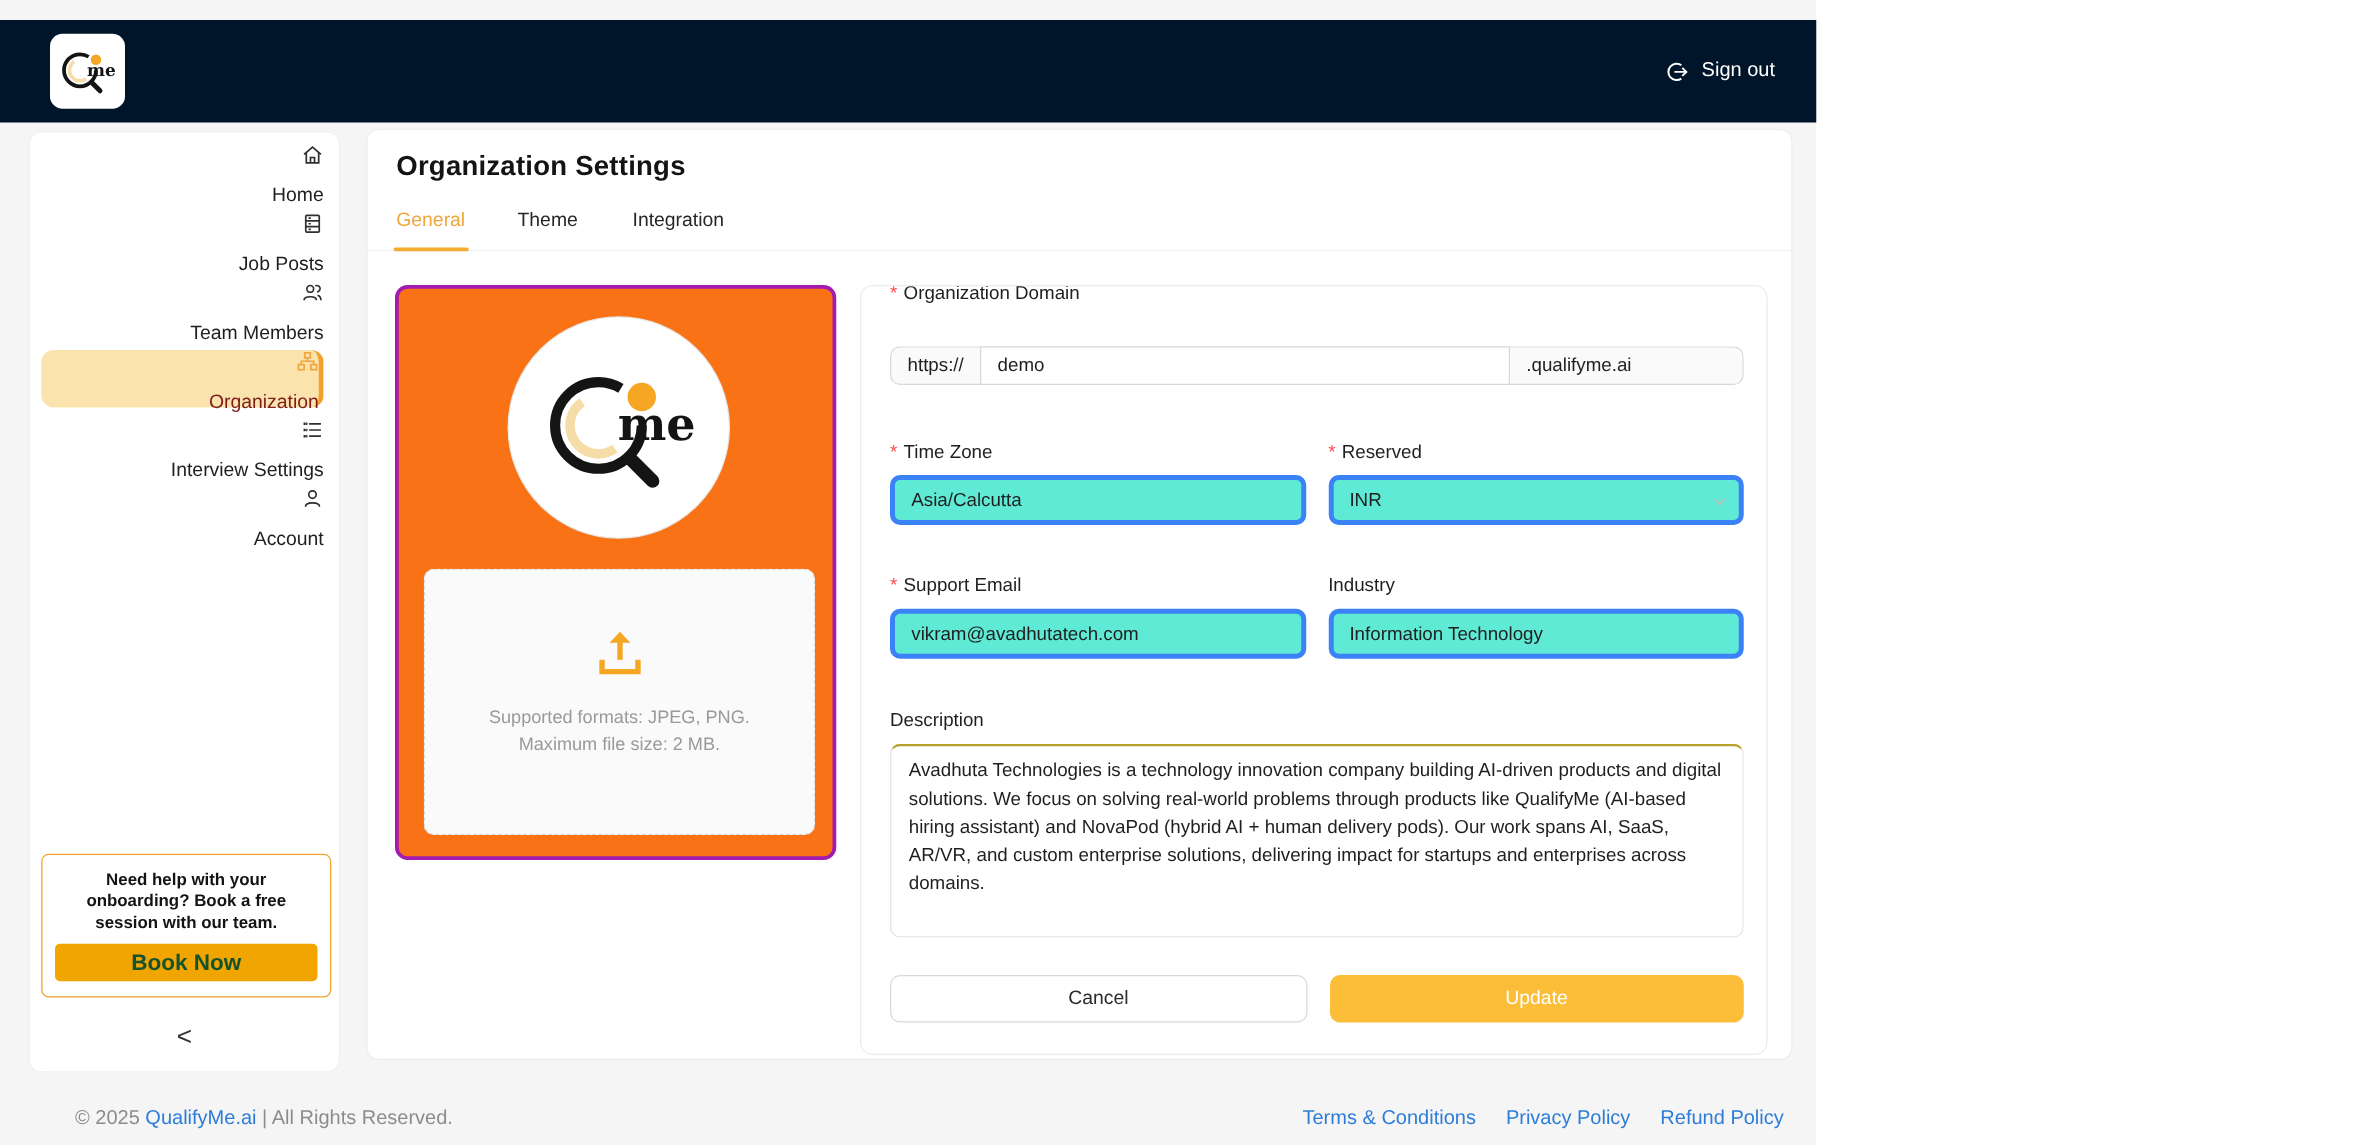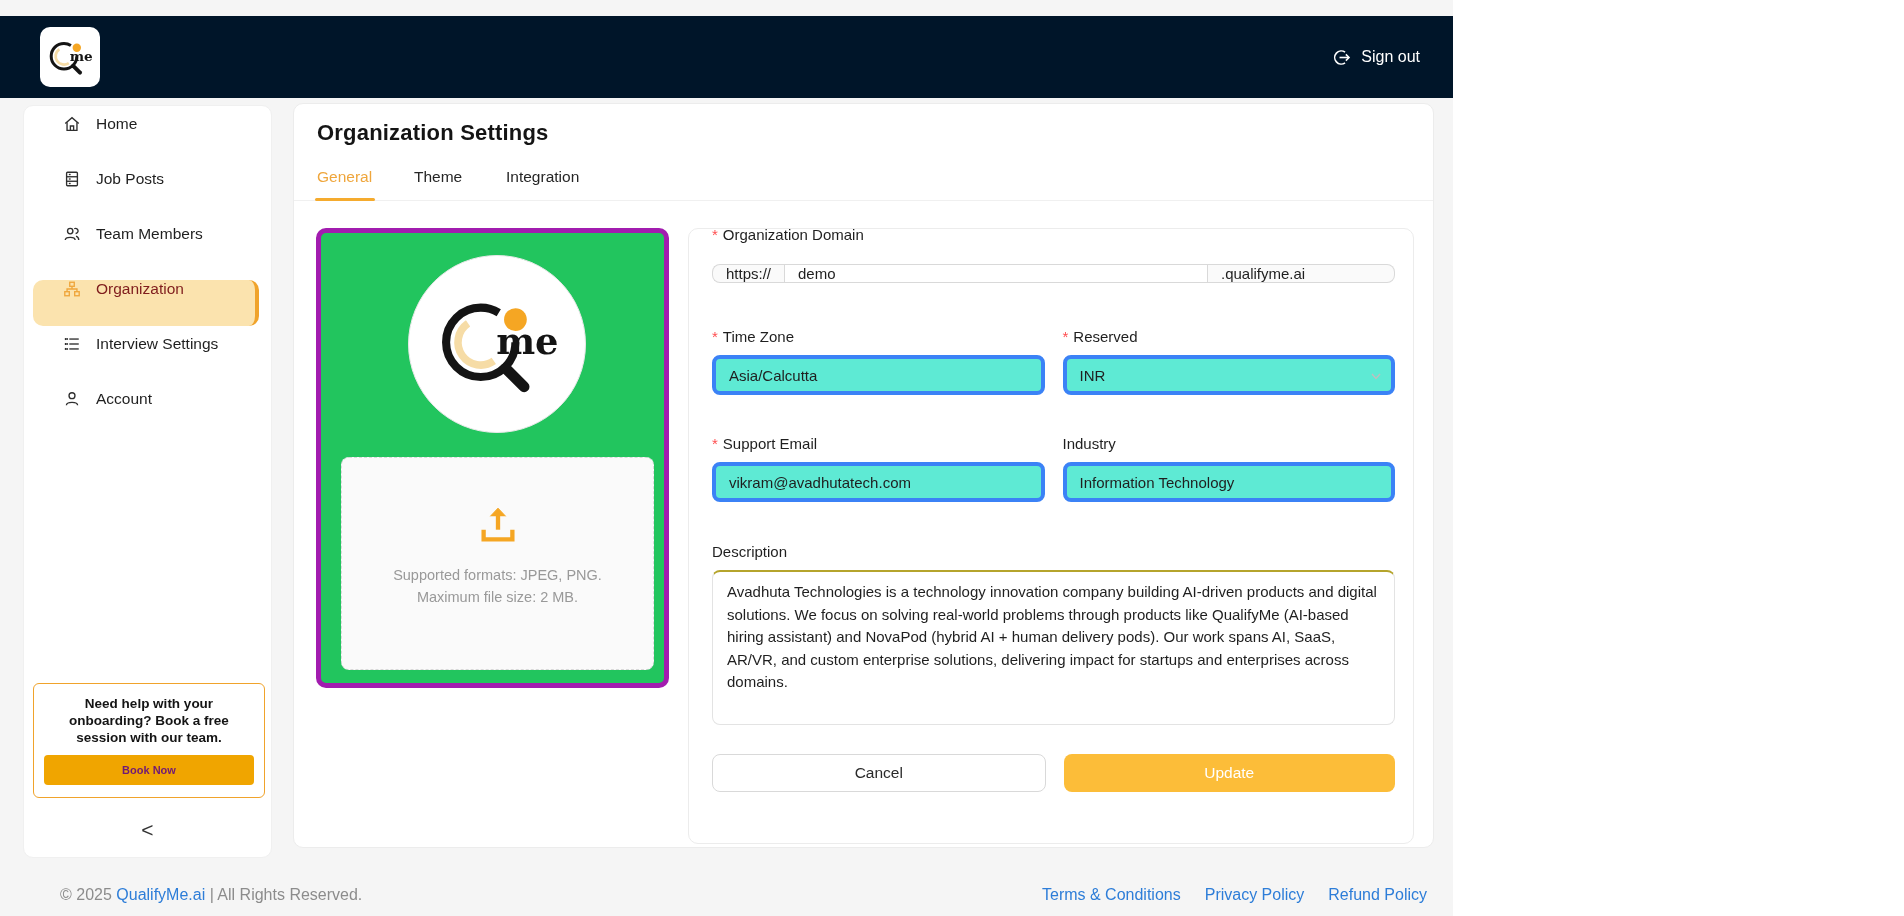--- a/index.html
+++ b/index.html
@@ -7,53 +7,53 @@
   .app { position:relative; width:1453px; height:916px; background:#f5f5f5; }
 
   
   .header { position:absolute; left:0; top:16px; width:1453px; height:82px; background:#001529; }
   .logo-box { position:absolute; left:40px; top:11px; width:60px; height:60px; background:#ffffff; border-radius:10px; display:flex; align-items:center; justify-content:center; }
   .signout { position:absolute; right:33px; top:0; height:82px; display:flex; align-items:center; gap:10px; color:#ffffff; font-size:16px; cursor:pointer; }
 
   
   .sidebar { position:absolute; left:23px; top:105px; width:249px; height:753px; background:#ffffff; border-radius:10px; border:1px solid #f0f0f0; }
   .nav { padding-top:9px; }
-  .nav-item { height:46px; margin:0 12px 9px 9px; display:flex; align-items:flex-start; gap:15px; padding-left:30px; border-radius:10px; font-size:15.5px; color:#1f1f1f; cursor:pointer; }
+  .nav-item { height:46px; margin:0 12px 9px 9px; display:flex; align-items:flex-end; gap:15px; padding-left:30px; border-radius:10px; font-size:15.5px; color:#1f1f1f; cursor:pointer;flex-direction:column; }
   .nav-item .ico { width:18px; height:18px; display:flex; align-items:center; justify-content:center; }
   .nav-item.active { background:#fbe3ae; color:#7f1d1d; border-right:4px solid #f0a32b; }
   .help-box { position:absolute; left:9px; top:577px; width:232px; border:1px solid #f0a32b; border-radius:6px; padding:11px 10px 12px; background:#ffffff; text-align:center; }
   .help-box .hl { display:block; font-size:13.5px; font-weight:700; color:#141414; line-height:17px; }
-  .book-now { margin-top:9px; width:100%; height:30px; background:#f0a500; color:#701a75; font-weight:700; font-size:11px; border:none; border-radius:4px; cursor:pointer; font-family:"Liberation Sans",sans-serif; }
+  .book-now { margin-top:9px; width:100%; height:30px; background:#f0a500; color:#14532d; font-weight:700; font-size:18px; border:none; border-radius:4px; cursor:pointer; font-family:"Liberation Sans",sans-serif; }
   .collapse { position:absolute; left:0; right:0; top:712px; text-align:center; font-size:21px; color:#333333; cursor:pointer; font-weight:400; }
 
   
   .main-card { position:absolute; left:293px; top:103px; width:1141px; height:745px; background:#ffffff; border:1px solid #ececec; border-radius:10px; }
   .page-title { position:absolute; left:23px; top:16px; font-size:22px; font-weight:700; color:#141414; letter-spacing:.2px; }
   .tabs { position:absolute; left:0; top:60px; width:100%; height:37px; border-bottom:1px solid #f0f0f0; }
   .tab { position:absolute; top:4px; font-size:15.5px; color:#262626; cursor:pointer; }
   .tab.t0 { left:23px; color:#efa63c; }
   .tab.t1 { left:120px; }
   .tab.t2 { left:212px; }
   .tab-ink { position:absolute; left:21px; bottom:-1px; width:60px; height:3px; background:#f5ab2e; border-radius:2px; }
 
   
-  .logo-card { position:absolute; left:22px; top:124px; width:353px; height:460px; border:5px solid #a21caf; border-radius:10px; background:#22c55e; }
+  .logo-card { position:absolute; left:22px; top:124px; width:353px; height:460px; border:3px solid #a21caf; border-radius:10px; background:#f97316; }
   .logo-circle { position:absolute; left:87px; top:22px; width:178px; height:178px; border-radius:50%; border:1px solid #e8e8e8; display:flex; align-items:center; justify-content:center; background:#ffffff; }
   .upload-zone { position:absolute; left:20px; top:224px; width:313px; height:213px; background:#fafafa; border:1px dashed #d9d9d9; border-radius:8px; text-align:center; cursor:pointer; }
   .upload-zone .up-ico { margin-top:42px; }
   .upload-hint { display:block; color:#999999; font-size:14.5px; line-height:22px; }
   .upload-hint.first { margin-top:14px; }
 
   
   .form-card { position:absolute; left:394px; top:124px; width:726px; height:616px; border:1px solid #ececec; border-radius:10px; background:#ffffff; padding:0 18px 0 23px; overflow:hidden; }
   .f-label { font-size:15px; color:#1f1f1f; display:flex; align-items:center; gap:5px; height:22px; }
   .f-label .req { color:#ff4d4f; font-size:15px; }
   .lbl-domain { margin-top:-6px; }
   .in { width:100%; height:40px; border:4px solid #3b82f6; border-radius:8px; padding:0 13px; font-size:15px; color:#1f1f1f; background:#5eead4; font-family:"Liberation Sans",sans-serif; outline:none; }
-  .domain-group { margin-top:7px; display:flex; width:100%; height:31px;align-items:flex-end; }
+  .domain-group { margin-top:32px; display:flex; width:100%; height:31px; }
   .addon { background:#fafafa; border:1px solid #d9d9d9; font-size:15px; color:#1f1f1f; display:flex; align-items:center; padding:0 13px; }
   .addon.pre { border-radius:8px 0 0 8px; border-right:none; }
   .addon.suf { border-radius:0 8px 8px 0; border-left:none; width:187px; }
   .domain-group input { flex:1; border:1px solid #d9d9d9; border-radius:0; padding:0 13px; font-size:15px; color:#1f1f1f; outline:none; font-family:"Liberation Sans",sans-serif; }
   .row2 { display:flex; gap:18px; }
   .col { flex:1; position:relative; }
   .mt-lbl-a { margin-top:42px; }
   .mt-in { margin-top:8px; }
   .mt-lbl-b { margin-top:37px; }
   .mt-lbl-c { margin-top:38px; }

